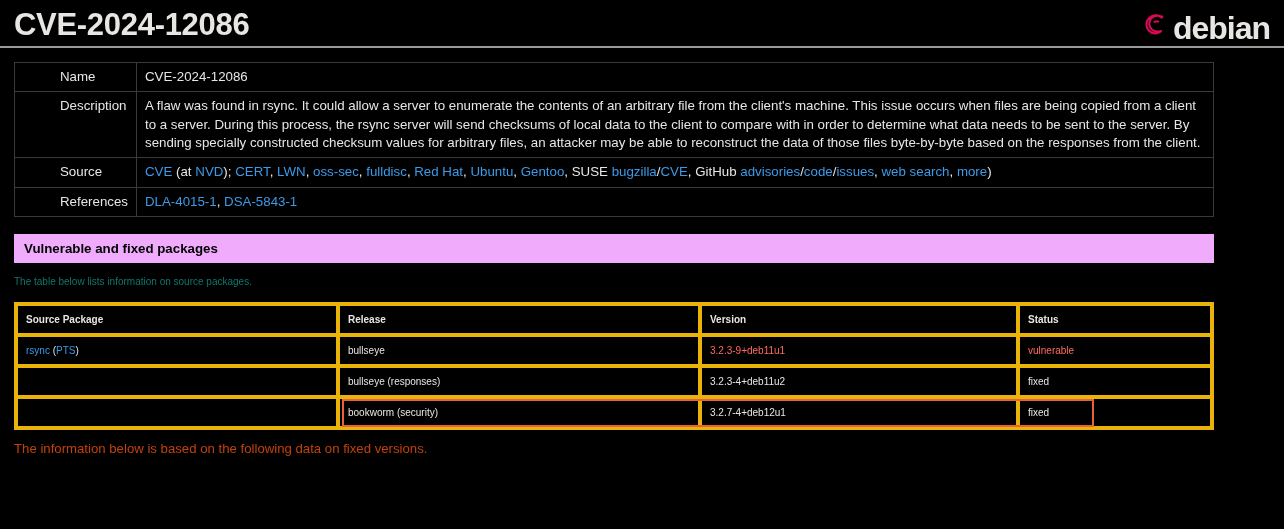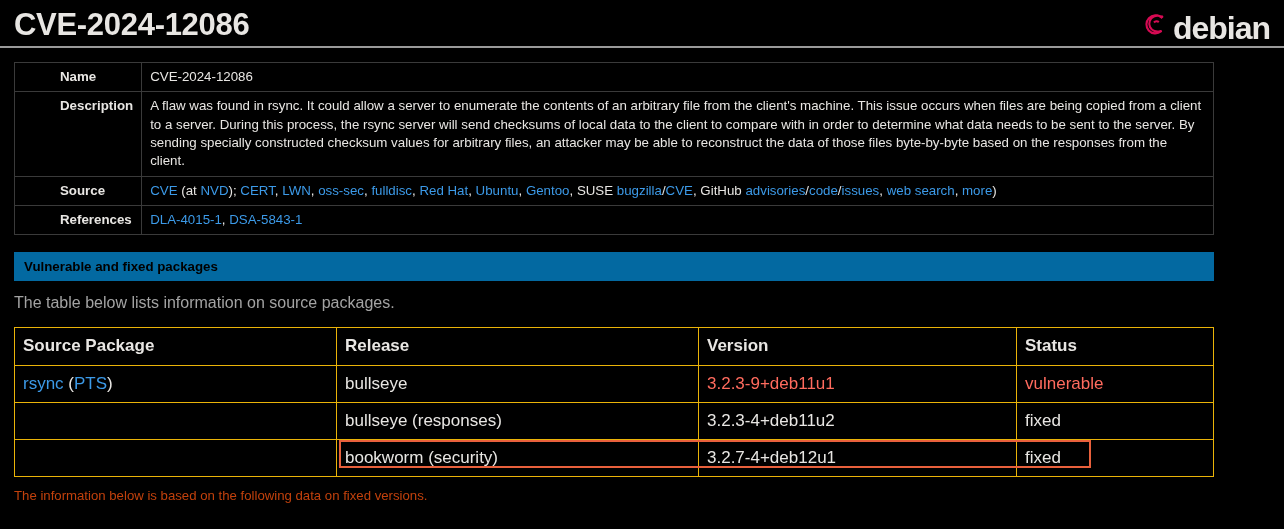--- a/index.html
+++ b/index.html
@@ -51,49 +51,49 @@
   .info-table { margin-top: 14px; }
   .info-table td {
     border: 1px solid #3a3a3a;
     padding: 5px 8px;
     font-size: 13.3px;
     vertical-align: top;
     line-height: 1.38;
   }
   .info-table td.k {
     width: 92px;
-    font-weight: bold;
+    font-weight: normal;
     white-space: nowrap;
     padding-left: 45px;
   }
   a { color: #3c9ae8; text-decoration: none; }
   .sep { color: #e8e6e3; }
 
   
   .banner {
     margin-top: 17px;
     width: 1200px;
-    background: #0369a1;
+    background: #f0abfc;
     color: #000;
     font-weight: bold;
     font-size: 13.3px;
     padding: 7px 10px;
   }
   .note {
     margin-top: 13px;
-    font-size: 16px;
-    color: #a3a3a3;
+    font-size: 10px;
+    color: #0f766e;
   }
 
   
   .pkg-table { margin-top: 15px; }
   .pkg-table th, .pkg-table td {
-    border: 1px solid #eab308;
+    border: 4px solid #eab308;
     padding: 7px 8px;
-    font-size: 17px;
+    font-size: 10px;
     text-align: left;
     font-weight: normal;
     line-height: 1.3;
   }
   .pkg-table th { font-weight: bold; }
   .col-src { width: 322px; }
   .col-rel { width: 362px; }
   .col-ver { width: 318px; margin-left: 28px; }
   .vuln { color: #ff6b5e; }
   .highlight-row td {

